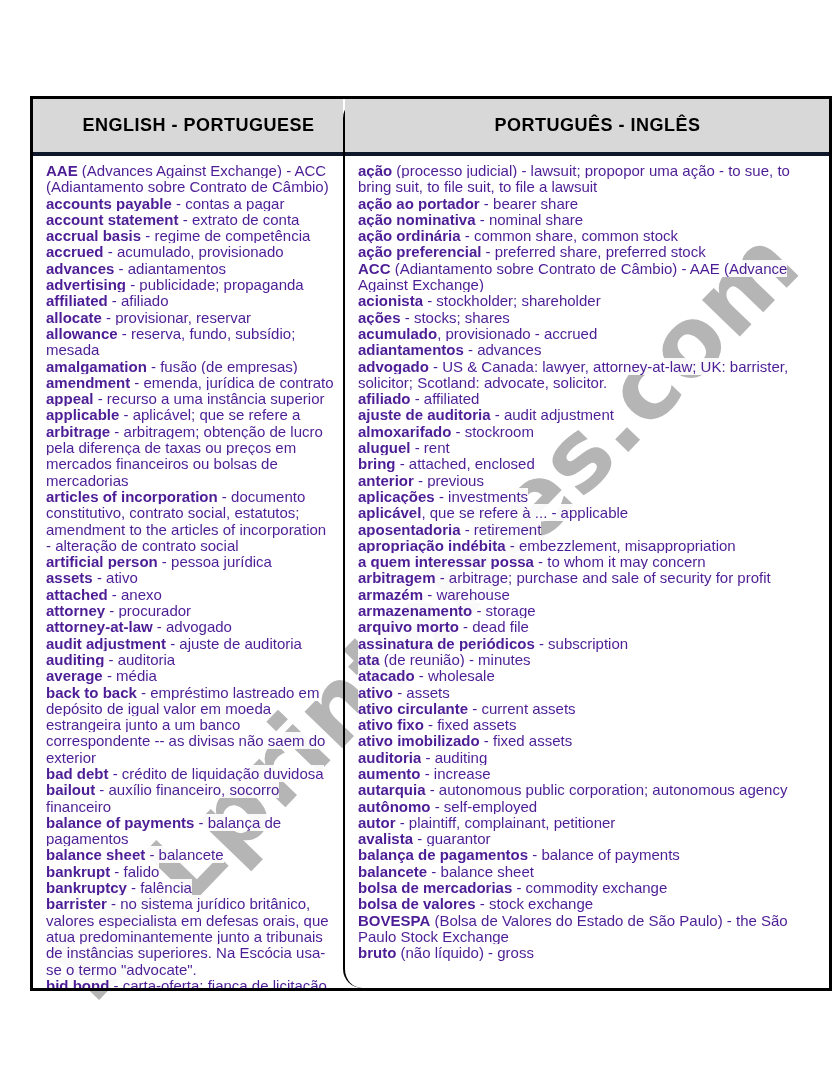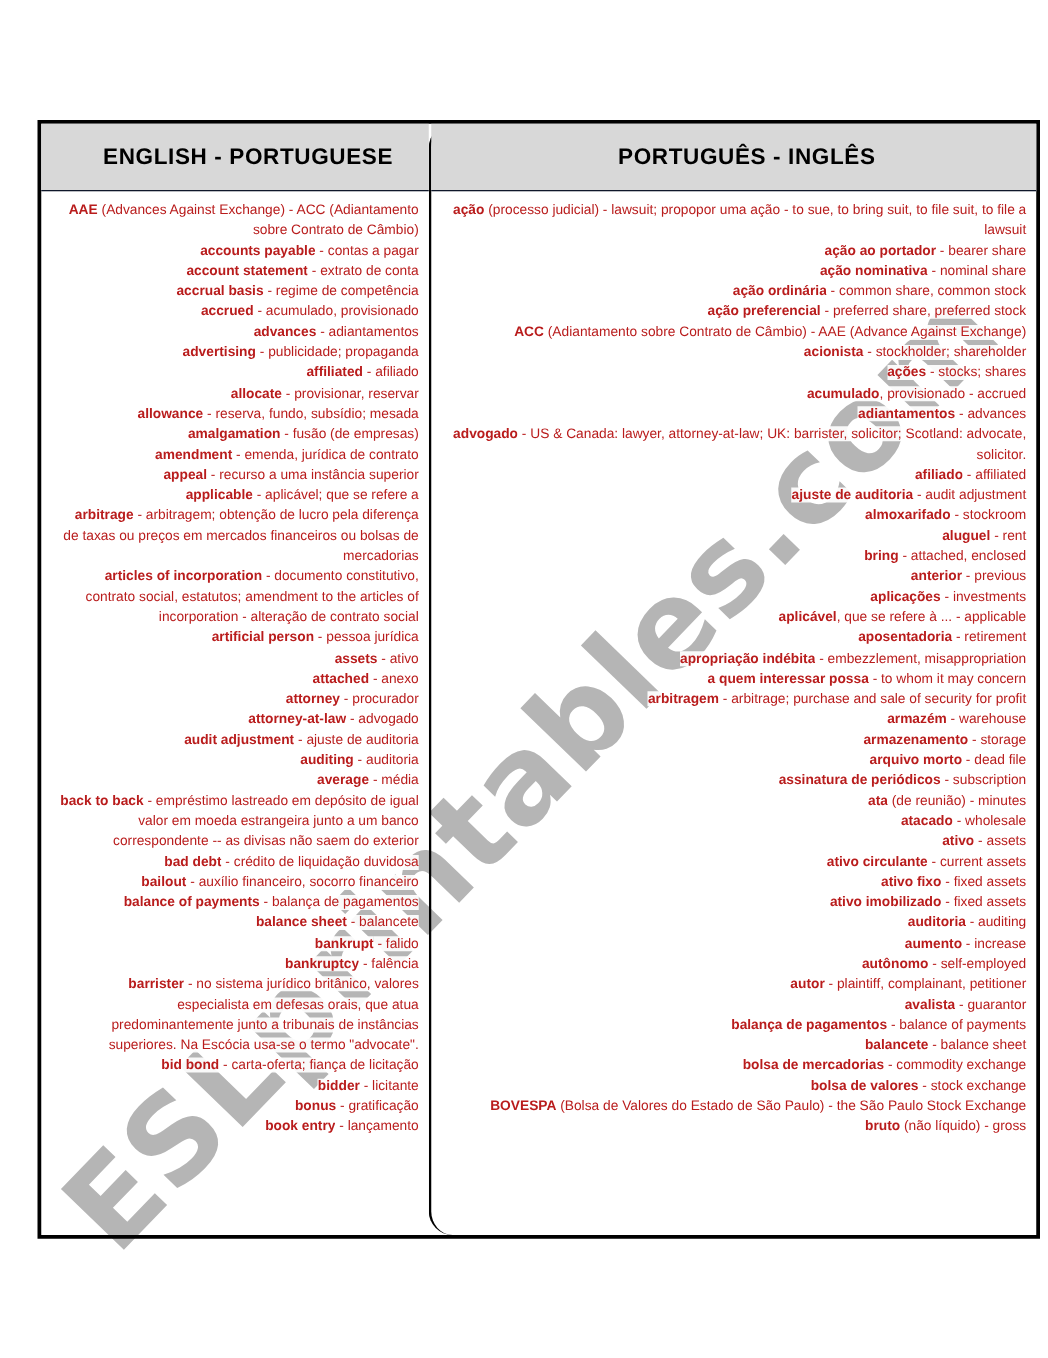--- a/index.html
+++ b/index.html
@@ -46,38 +46,37 @@
     flex-direction: column;
     box-sizing: border-box;
     min-width: 0;
   }
   .col-left { width: 310px; }
   .col-right { flex: 1; border-left: 2px solid #000000; border-radius: 19px; }
   .col-header {
     height: 53px;
     flex: 0 0 53px;
     background: #d8d8d8;
-    border-bottom: 1px solid #0f172a;
+    border-bottom: 4px solid #0f172a;
     display: flex;
     align-items: center;
     justify-content: center;
     font-weight: bold;
     font-size: 18px;
     letter-spacing: 0.5px;
     color: #000000;
     padding-left: 21px;
   }
   .col-body {
     flex: 1;
     padding: 7px 8px 0 13px;
-    font-size: 11px;
+    font-size: 15px;
     line-height: 16.3px;
-    color: #b91c1c;
+    color: #4c1d95;
     overflow: hidden;
-    text-align: right;
   }
   .entry { margin: 0; }
   .entry span { background: rgba(255,255,255,0.92); }
   .seg-b { font-weight: bold; }
   .seg-i { }
 </style>
 </head>
 <body>
 
 <div class="page">
@@ -159,20 +158,21 @@
           <p class="entry"><span class="seg-b">arquivo morto</span><span class="seg-n"> - dead file</span></p>
           <p class="entry"><span class="seg-b">assinatura de periódicos</span><span class="seg-n"> - subscription</span></p>
           <p class="entry"><span class="seg-b">ata</span><span class="seg-n"> (de reunião) - minutes</span></p>
           <p class="entry"><span class="seg-b">atacado</span><span class="seg-n"> - wholesale</span></p>
           <p class="entry"><span class="seg-b">ativo</span><span class="seg-n"> - assets</span></p>
           <p class="entry"><span class="seg-b">ativo circulante</span><span class="seg-n"> - current assets</span></p>
           <p class="entry"><span class="seg-b">ativo fixo</span><span class="seg-n"> - fixed assets</span></p>
           <p class="entry"><span class="seg-b">ativo imobilizado</span><span class="seg-n"> - fixed assets</span></p>
           <p class="entry"><span class="seg-b">auditoria</span><span class="seg-n"> - auditing</span></p>
           <p class="entry"><span class="seg-b">aumento</span><span class="seg-n"> - increase</span></p>
+          <p class="entry"><span class="seg-b">autarquia</span><span class="seg-n"> - autonomous public corporation; autonomous agency</span></p>
           <p class="entry"><span class="seg-b">autônomo</span><span class="seg-n"> - self-employed</span></p>
           <p class="entry"><span class="seg-b">autor</span><span class="seg-n"> - plaintiff, complainant, petitioner</span></p>
           <p class="entry"><span class="seg-b">avalista</span><span class="seg-n"> - guarantor</span></p>
           <p class="entry"><span class="seg-b">balança de pagamentos</span><span class="seg-n"> - balance of payments</span></p>
           <p class="entry"><span class="seg-b">balancete</span><span class="seg-n"> - balance sheet</span></p>
           <p class="entry"><span class="seg-b">bolsa de mercadorias</span><span class="seg-n"> - commodity exchange</span></p>
           <p class="entry"><span class="seg-b">bolsa de valores</span><span class="seg-n"> - stock exchange</span></p>
           <p class="entry"><span class="seg-b">BOVESPA</span><span class="seg-n"> (Bolsa de Valores do Estado de São Paulo) - the São Paulo Stock Exchange</span></p>
           <p class="entry"><span class="seg-b">bruto</span><span class="seg-n"> (não líquido) - gross</span></p>
         </div>

